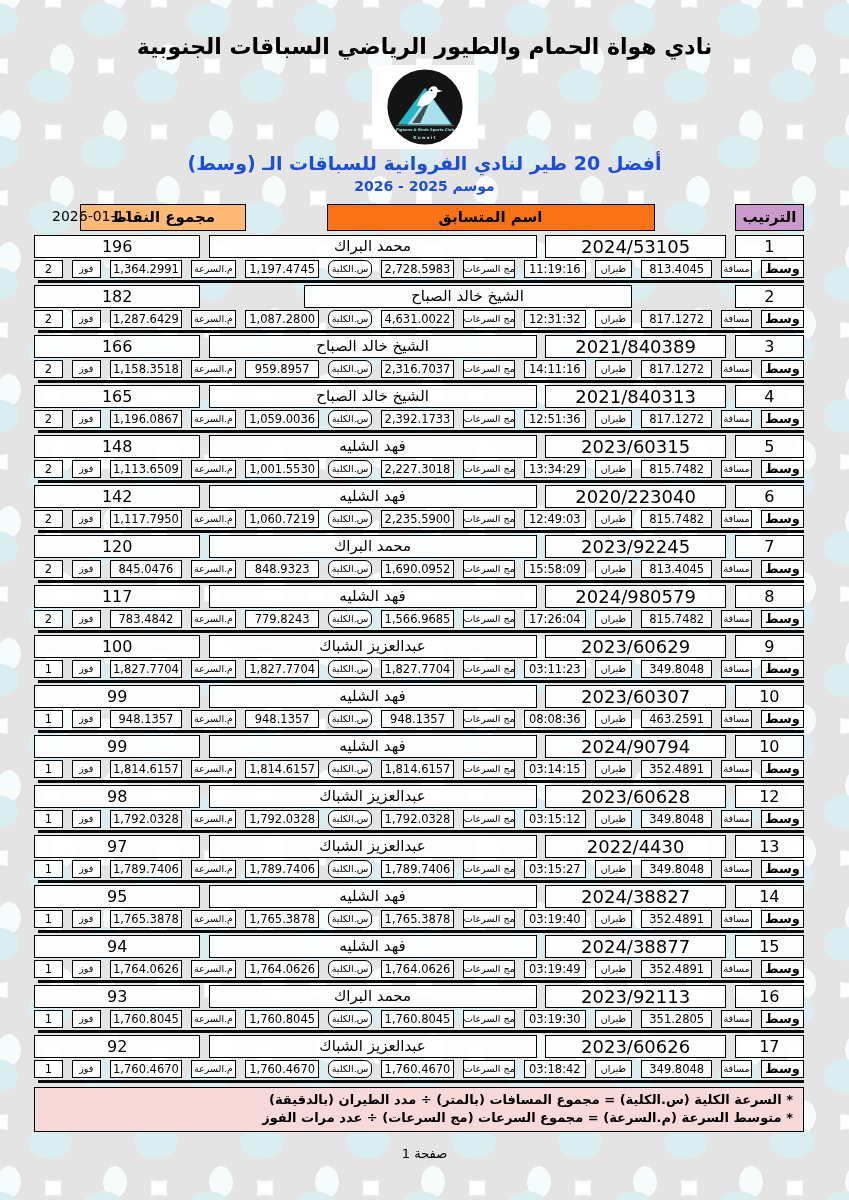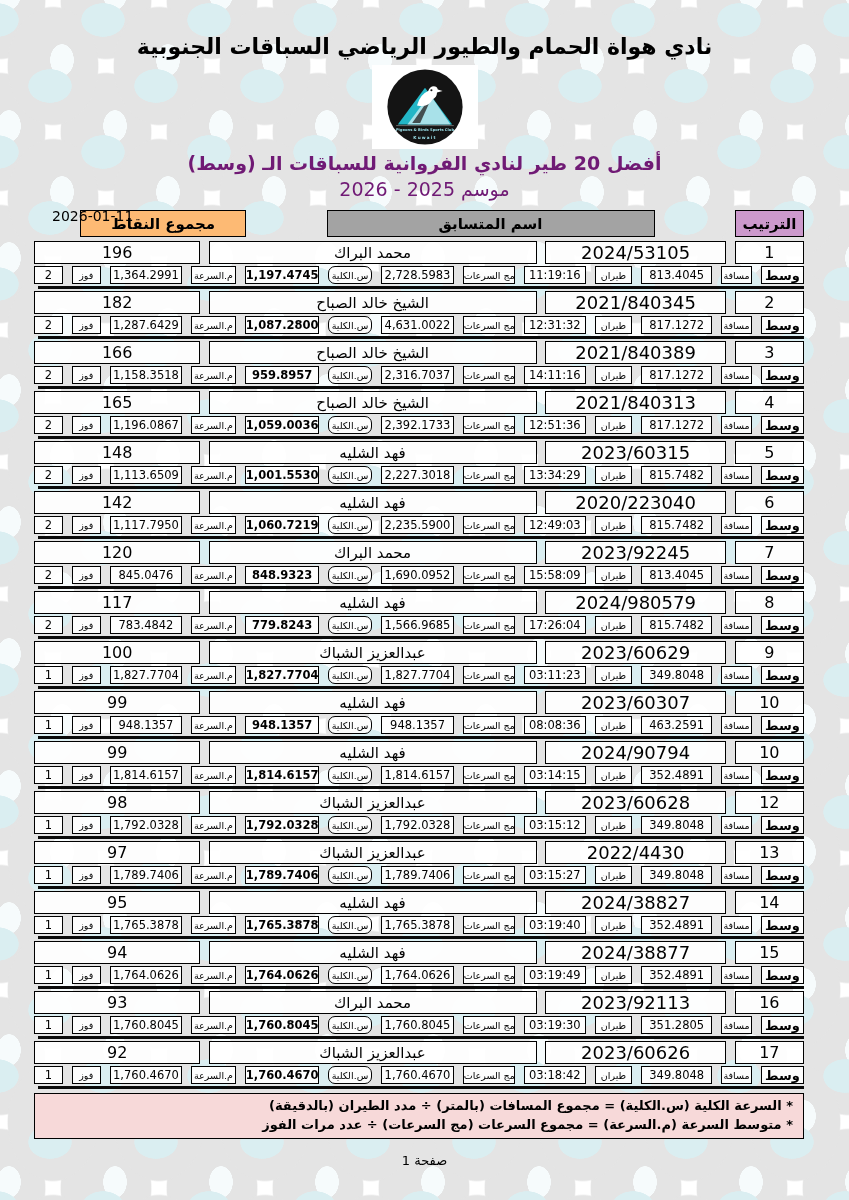--- a/index.html
+++ b/index.html
@@ -36,21 +36,21 @@
   }
   .logo-box {
     width: 106px; height: 84px;
     margin: 6px auto 2px auto;
     background: #ffffff;
     display: flex; align-items: center; justify-content: center;
   }
   .subtitles { text-align: center; line-height: 1.35; }
   .subtitle-1 { font-size: 19px; font-weight: bold; }
   .subtitle-2 { font-size: 17px; font-weight: bold; }
-  .subtitle-3 { font-size: 19px; font-weight: normal; }
+  .subtitle-3 { font-size: 14px; font-weight: bold; }
   .report-date {
     position: absolute; left: 52px; top: 208px;
     font-size: 14px; direction: ltr;
   }
 
   .results-table {
     direction: rtl;
     margin: 8px 45px 0 34px; 
     width: 770px;
   }
@@ -93,21 +93,21 @@
   .sub-cat   { font-size: 13px; font-weight: bold; color: #000000; }
 
   .s-cat  { width: 5.6%; }
   .s-ld   { width: 4.0%; }
   .s-vd   { width: 9.2%; }
   .s-lf   { width: 4.9%; }
   .s-vf   { width: 8.0%; }
   .s-ls   { width: 6.7%; }
   .s-vs   { width: 9.6%; }
   .s-lt   { width: 5.6%; border-radius: 7px; }
-  .s-vt   { width: 9.7%; font-weight: bold; }
+  .s-vt   { width: 9.7%; }
   .s-la   { width: 5.8%; }
   .s-va   { width: 9.4%; }
   .s-lw   { width: 3.8%; }
   .s-vw   { width: 3.7%; }
 
   .group-sep { height: 3px; background: #0a0a0a; width: 99.5%; }
 
   .footnote-box {
     direction: rtl;
     margin: 4px 45px 0 34px;
@@ -135,31 +135,31 @@
       <polygon points="28,72 56,34 82,72" fill="#bfe9ee" opacity="0.85"></polygon>
       <polygon points="34,70 62,30 44,70" fill="#2a2a2a" opacity="0.8"></polygon>
       <path d="M40,48 q4,-14 14,-18 q2,-6 7,-6 q4,0 5,4 l6,2 l-7,2 q0,6 -6,9 q-4,10 -19,7 z" fill="#ffffff"></path>
       <circle cx="58" cy="29" r="1.3" fill="#141414"></circle>
       <rect x="14" y="73" width="72" height="0.8" fill="#e8e8e8" opacity="0.6"></rect>
       <text x="50" y="80" text-anchor="middle" font-size="4.6" fill="#9adfe8" font-weight="bold">Pigeons &amp; Birds Sports Club</text>
       <text x="50" y="90" text-anchor="middle" font-size="5.2" fill="#9adfe8" font-weight="bold" letter-spacing="1.5">Kuwait</text>
     </svg>
   </div>
 
-  <div class="subtitles" style="color:#701a75;">
+  <div class="subtitles" style="color:#1d4ed8;">
     <div class="subtitle-1">أفضل 20 طير لنادي الفروانية للسباقات الـ (وسط)</div>
     <div class="subtitle-3">موسم 2025 - 2026</div>
   </div>
 
   <div class="report-date">2026-01-11</div>
 
   <div class="results-table">
     <div class="thead">
       <div class="th c-rank" style="background:#cc99cc;">الترتيب</div>
-      <div class="th c-name" style="background:#a3a3a3;">اسم المتسابق</div>
+      <div class="th c-name" style="background:#f97316;">اسم المتسابق</div>
       <div class="th c-points" style="background:#fdba74;margin-left:46px;">مجموع النقاط</div>
     </div>
     <div id="rows">
         <div class="group">
           <div class="mainrow">
             <div class="main-cell rank c-rank">1</div>
             <div class="main-cell bird c-bird">2024/53105</div>
             <div class="main-cell name c-name">محمد البراك</div>
             <div class="main-cell points c-points">196</div>
           </div>
@@ -176,21 +176,20 @@
             <div class="sub-cell sub-label s-la">م.السرعة</div>
             <div class="sub-cell sub-value s-va">1,364.2991</div>
             <div class="sub-cell sub-label s-lw">فوز</div>
             <div class="sub-cell sub-value s-vw">2</div>
           </div>
           <div class="group-sep"></div>
         </div>
         <div class="group">
           <div class="mainrow">
             <div class="main-cell rank c-rank">2</div>
-            <div class="main-cell bird c-bird">2021/840345</div>
             <div class="main-cell name c-name">الشيخ خالد الصباح</div>
             <div class="main-cell points c-points">182</div>
           </div>
           <div class="subrow">
             <div class="sub-cell sub-cat s-cat">وسط</div>
             <div class="sub-cell sub-label s-ld">مسافة</div>
             <div class="sub-cell sub-value s-vd">817.1272</div>
             <div class="sub-cell sub-label s-lf">طيران</div>
             <div class="sub-cell sub-value s-vf">12:31:32</div>
             <div class="sub-cell sub-label s-ls">مج السرعات</div>

